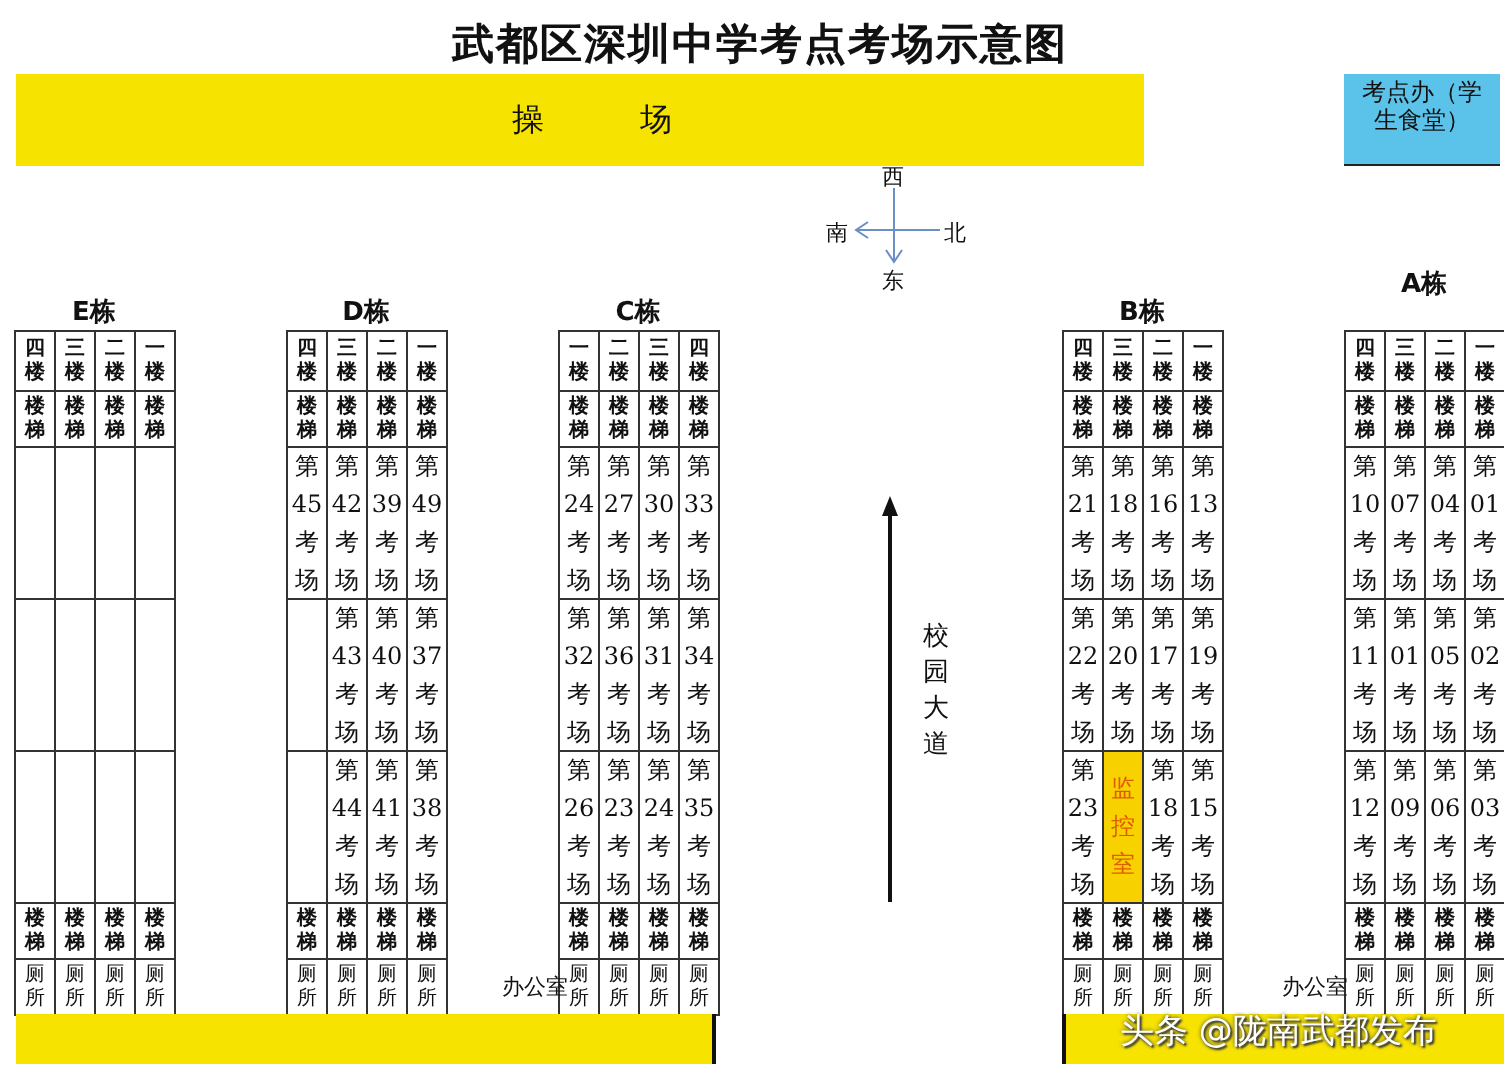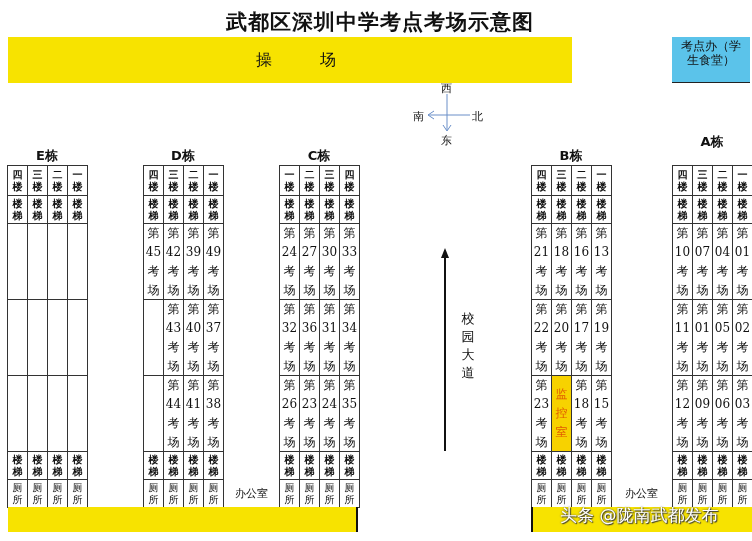--- a/index.html
+++ b/index.html
@@ -22,21 +22,21 @@
   .compass svg { position: absolute; left: 0; top: 0; }
 
   .bld-title { position: absolute; font-size: 13px; font-weight: bold; text-align: center; width: 80px; }
   .cell { position: absolute; border: 1px solid #333; text-align: center; display: flex;
           align-items: center; justify-content: center; flex-direction: column; }
   .cell.small { font-size: 10px; line-height: 12px; font-weight: bold; }
   .cell.room { font-size: 12px; line-height: 19px; font-family: "DejaVu Serif", "Liberation Serif", serif; }
   .cell.monitor { background: #f7d200; color: #e05a00; font-size: 12px; line-height: 19px; }
   .cell.toilet { font-size: 10px; line-height: 12px; }
 
-  .office-cell { position: absolute; font-size: 11px; display: flex; align-items: center; justify-content: center; }
+  .office-cell { position: absolute; font-size: 11px; display: flex; align-items: center; justify-content: center; margin-left: 16px; }
 
   .bottom-bar { position: absolute; background: #f7e300; }
   .vline { position: absolute; background: #111; }
 
   .road-arrow { position: absolute; left: 440px; top: 248px; width: 10px; height: 203px; }
   .road-label { position: absolute; left: 460px; top: 310px; font-size: 13px; line-height: 18px; width: 16px; text-align: center; }
 
   .watermark { position: absolute; left: 560px; top: 504px; font-size: 17px; color: #ffffff;
                text-shadow: 0 0 2px #444, 1px 1px 1px #333; }
 </style>

